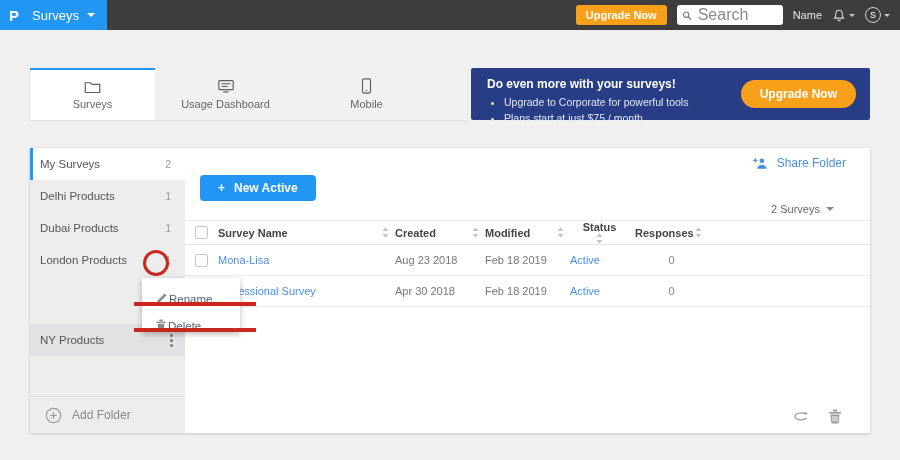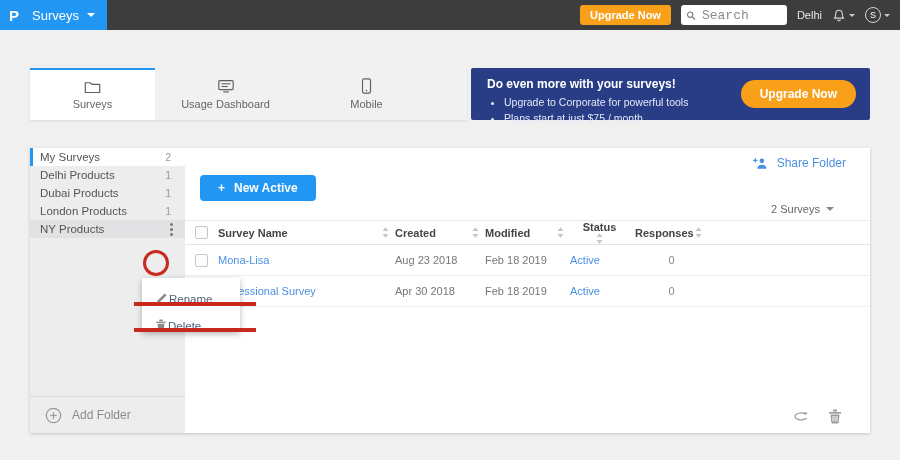--- a/index.html
+++ b/index.html
@@ -10,43 +10,43 @@
   }
   
   .topbar { height:30px; background:#3d3d3d; display:flex; align-items:center; }
   .logo-area { height:30px; background:#2196f3; display:flex; align-items:center; padding:0 12px 0 9px; cursor:pointer; }
   .logo-p { font-weight:bold; font-size:15px; color:#fff; }
   .product-name { font-size:13px; color:#fff; margin-left:13px; }
   .caret { width:0; height:0; border-left:4px solid transparent; border-right:4px solid transparent; border-top:4px solid #fff; margin-left:8px; }
   .topbar-right { margin-left:auto; display:flex; align-items:center; gap:10px; padding-right:10px; }
   .btn-upgrade-top { background:#f9a01b; color:#fff; border:none; font-weight:bold; font-size:11px; padding:4px 10px; border-radius:3px; font-family:inherit; cursor:pointer; }
   .searchbox { background:#fff; border-radius:3px; height:20px; width:106px; display:flex; align-items:center; padding:0 5px; gap:4px; }
-  .searchbox input { border:none; outline:none; width:82px; font-size:13px; color:#555; background:transparent; font-family:Liberation Mono, monospace; }
+  .searchbox input { border:none; outline:none; width:82px; font-size:16px; color:#555; background:transparent; font-family:Liberation Sans, sans-serif; }
   .searchbox input::placeholder { color:#8a8a8a; }
   .help { color:#e8e8e8; font-size:11px; cursor:pointer; }
   .icon-group { display:flex; align-items:center; gap:3px; cursor:pointer; }
   .caret-sm { width:0; height:0; border-left:3.5px solid transparent; border-right:3.5px solid transparent; border-top:3.5px solid #c9c9c9; }
   .avatar { width:16px; height:16px; border-radius:50%; border:1px solid #d5d5d5; color:#fff; font-size:9px; display:flex; align-items:center; justify-content:center; }
   
   .tabs-row { margin:38px 30px 0; display:flex; height:52px; }
   .tabstrip { width:437px; background:#f1f1f2; display:flex; box-shadow:0 1px 2px rgba(0,0,0,0.10); }
   .tab { width:141px; display:flex; flex-direction:column; align-items:center; justify-content:center; gap:4px; cursor:pointer; }
   .tab-label { font-size:11px; color:#666; }
   .tab.active { width:125px; background:#fff; border-top:2px solid #2196f3; }
   .promo { flex:1; margin-left:4px; background:#283d85; position:relative; padding:9px 150px 9px 16px; border-radius:2px; }
   .promo-title { color:#fff; font-size:12px; font-weight:bold; margin:0; }
   .promo ul { margin:4px 0 0 17px; padding:0; color:#e3e8f8; font-size:10.5px; line-height:1.5; }
   .promo-btn { position:absolute; right:14px; top:50%; transform:translateY(-50%); background:#f9a01b; border:none; color:#fff; font-weight:bold; font-size:12px; padding:7px 19px; border-radius:15px; font-family:inherit; cursor:pointer; }
   
   .card { margin:28px 30px 0; height:285px; background:#fff; box-shadow:0 1px 3px rgba(0,0,0,0.18); display:flex; position:relative; }
   .sidebar { width:155px; background:#ededee; position:relative; flex-shrink:0; }
-  .side-item { height:18px; display:flex; align-items:center; justify-content:space-between; padding:0 14px 0 10px; font-size:11.5px; color:#555; cursor:pointer; }
+  .side-item { height:32px; display:flex; align-items:center; justify-content:space-between; padding:0 14px 0 10px; font-size:11.5px; color:#555; cursor:pointer; }
   .side-item .count { font-size:10.5px; color:#999; }
   .side-item.active { background:#fff; border-left:3px solid #2196f3; padding-left:7px; }
-  .side-item.menu-open { background:#e2e2e4; padding-right:12px; }
+  .side-item.menu-open { background:#e2e2e4; padding-right:12px;margin-top:48px; }
   .kebab { display:flex; flex-direction:column; gap:2px; cursor:pointer; }
   .kebab b { width:3px; height:3px; border-radius:50%; background:#777; display:block; }
   .add-folder { position:absolute; bottom:0; left:0; right:0; height:37px; border-top:1px solid #dedee0; display:flex; align-items:center; gap:10px; padding-left:15px; color:#8a8a8a; font-size:12px; cursor:pointer; }
   
   .main { flex:1; position:relative; }
   .share-folder { position:absolute; top:8px; right:24px; display:flex; align-items:center; gap:8px; color:#4a90e2; font-size:12px; cursor:pointer; }
   .btn-new-survey { position:absolute; left:15px; top:27px; height:26px; background:#2196f3; color:#fff; border:none; border-radius:4px; font-size:12px; font-weight:bold; padding:0 18px; display:flex; align-items:center; gap:9px; font-family:inherit; cursor:pointer; }
   .count-dropdown { position:absolute; top:55px; right:36px; font-size:11px; color:#666; display:flex; align-items:center; gap:6px; cursor:pointer; }
   .caret-gray { width:0; height:0; border-left:4px solid transparent; border-right:4px solid transparent; border-top:4px solid #888; }
   .table { position:absolute; top:72px; left:0; right:0; }
@@ -81,21 +81,21 @@
   </div>
   <div class="topbar-right">
     <button class="btn-upgrade-top">Upgrade Now</button>
     <div class="searchbox">
       <svg width="11" height="11" viewBox="0 0 12 12">
           <circle cx="5" cy="5" r="3.2" fill="none" stroke="#777" stroke-width="1.3"></circle>
           <line x1="7.6" y1="7.6" x2="10.8" y2="10.8" stroke="#777" stroke-width="1.3"></line>
         </svg>
       <input type="text" placeholder="Search" style="">
     </div>
-    <span class="help">Delhi</span>
+    <span class="help">Name</span>
     <span class="icon-group">
       <svg width="14" height="15" viewBox="0 0 16 16">
           <path d="M3 11 C3.5 10.5 4.3 9.6 4.3 6 C4.3 3.6 5.9 2 8 2 C10.1 2 11.7 3.6 11.7 6 C11.7 9.6 12.5 10.5 13 11 Z" fill="none" stroke="#d8d8d8" stroke-width="1.2"></path>
           <path d="M6.5 12.5 a1.5 1.5 0 0 0 3 0" fill="none" stroke="#d8d8d8" stroke-width="1.2"></path>
         </svg>
       <span class="caret-sm"></span>
     </span>
     <span class="icon-group">
       <span class="avatar">S</span>
       <span class="caret-sm"></span>

